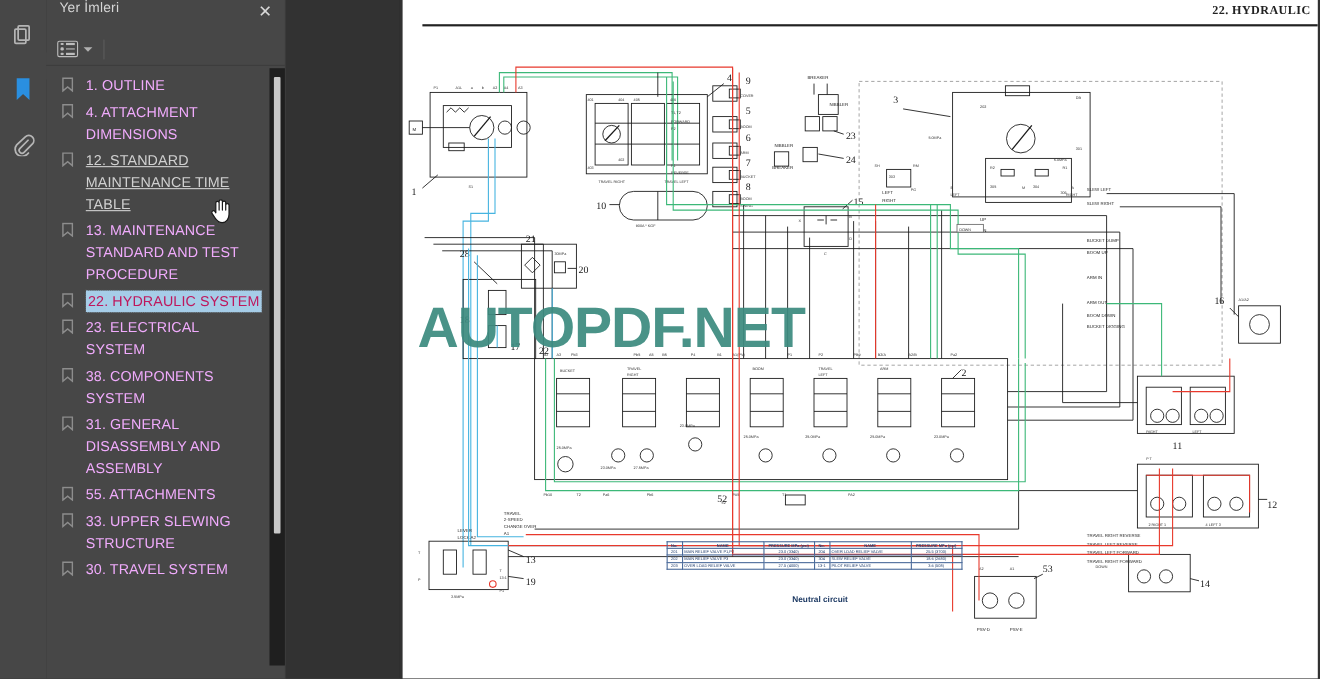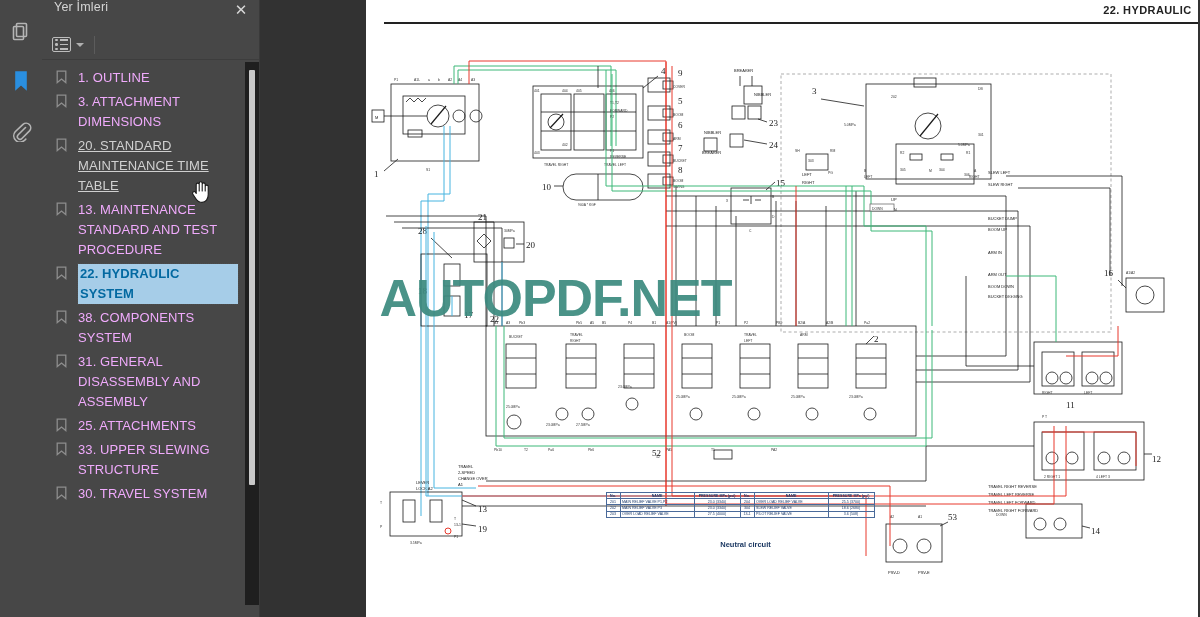--- a/index.html
+++ b/index.html
@@ -90,23 +90,23 @@
   .bm-mark {
     flex: 0 0 14px; width: 14px; height: 16px; margin-top: 2px; margin-right: 8px;
   }
   .bm-mark svg { display: block; }
   .bm-label {
     font-size: 13px; color: #f0abfc; line-height: 20px;
     letter-spacing: .1px; max-width: 160px;
   }
   .bm-item.visited .bm-label { text-decoration: underline; color: #d0d0d0; }
   .bm-item.selected .bm-label {
-    background: #a6cde8; color: #0369a1;
+    background: #a6cde8; color: #be185d;
     outline: 1px dotted #4c4c4c; outline-offset: 0px;
-    display: inline-block; padding: 0 2px; font-weight: bold;
+    display: inline-block; padding: 0 2px;
   }
 
   
   #panel-scroll-track {
     position: absolute; right: 0px; top: 62px;
     width: 14px; height: 543px; background: #1f1f1f;
   }
   #panel-scroll-thumb {
     position: absolute; left: 4px; top: 8px;
     width: 6px; height: 415px; background: #c9c9c9; border-radius: 1px;
@@ -130,21 +130,21 @@
   #doc-view {
     flex: 1; height: 617px; background: #323232;
     display: flex; justify-content: center; overflow: hidden;
   }
   #page {
     width: 832px; height: 617px; background: #ffffff;
     position: relative; overflow: hidden;
   }
   #page-header {
     position: absolute; right: 6px; top: 4px;
-    font-family: Liberation Sans, sans-serif;
+    font-family: Liberation Serif, serif;
     font-weight: bold; font-size: 11px; color: #222;
     letter-spacing: .4px; white-space: nowrap;
   }
   #page-rule {
     position: absolute; left: 18px; right: 0; top: 22px;
     height: 1.5px; background: #222;
   }
 
   
   #diagram { position: absolute; left: 0; top: 26px; width: 832px; height: 560px; }
@@ -244,29 +244,29 @@
             </svg>
           </span>
           <span class="bm-label">1. OUTLINE</span>
         </div>
         <div class="bm-item">
           <span class="bm-mark">
             <svg width="11" height="14" viewBox="0 0 11 14">
               <path d="M1.2 1.2 h8.6 v11.4 l-4.3 -3.6 l-4.3 3.6 z" fill="none" stroke="#8d8d8d" stroke-width="1.3"></path>
             </svg>
           </span>
-          <span class="bm-label">3. ATTACHMENT DIMENSIONS</span>
+          <span class="bm-label">4. ATTACHMENT DIMENSIONS</span>
         </div>
         <div class="bm-item visited">
           <span class="bm-mark">
             <svg width="11" height="14" viewBox="0 0 11 14">
               <path d="M1.2 1.2 h8.6 v11.4 l-4.3 -3.6 l-4.3 3.6 z" fill="none" stroke="#8d8d8d" stroke-width="1.3"></path>
             </svg>
           </span>
-          <span class="bm-label">20. STANDARD MAINTENANCE TIME TABLE</span>
+          <span class="bm-label">12. STANDARD MAINTENANCE TIME TABLE</span>
         </div>
         <div class="bm-item">
           <span class="bm-mark">
             <svg width="11" height="14" viewBox="0 0 11 14">
               <path d="M1.2 1.2 h8.6 v11.4 l-4.3 -3.6 l-4.3 3.6 z" fill="none" stroke="#8d8d8d" stroke-width="1.3"></path>
             </svg>
           </span>
           <span class="bm-label">13. MAINTENANCE STANDARD AND TEST PROCEDURE</span>
         </div>
         <div class="bm-item selected">
@@ -276,37 +276,45 @@
             </svg>
           </span>
           <span class="bm-label">22. HYDRAULIC SYSTEM</span>
         </div>
         <div class="bm-item">
           <span class="bm-mark">
             <svg width="11" height="14" viewBox="0 0 11 14">
               <path d="M1.2 1.2 h8.6 v11.4 l-4.3 -3.6 l-4.3 3.6 z" fill="none" stroke="#8d8d8d" stroke-width="1.3"></path>
             </svg>
           </span>
+          <span class="bm-label">23. ELECTRICAL SYSTEM</span>
+        </div>
+        <div class="bm-item">
+          <span class="bm-mark">
+            <svg width="11" height="14" viewBox="0 0 11 14">
+              <path d="M1.2 1.2 h8.6 v11.4 l-4.3 -3.6 l-4.3 3.6 z" fill="none" stroke="#8d8d8d" stroke-width="1.3"></path>
+            </svg>
+          </span>
           <span class="bm-label">38. COMPONENTS SYSTEM</span>
         </div>
         <div class="bm-item">
           <span class="bm-mark">
             <svg width="11" height="14" viewBox="0 0 11 14">
               <path d="M1.2 1.2 h8.6 v11.4 l-4.3 -3.6 l-4.3 3.6 z" fill="none" stroke="#8d8d8d" stroke-width="1.3"></path>
             </svg>
           </span>
           <span class="bm-label">31. GENERAL DISASSEMBLY AND ASSEMBLY</span>
         </div>
         <div class="bm-item">
           <span class="bm-mark">
             <svg width="11" height="14" viewBox="0 0 11 14">
               <path d="M1.2 1.2 h8.6 v11.4 l-4.3 -3.6 l-4.3 3.6 z" fill="none" stroke="#8d8d8d" stroke-width="1.3"></path>
             </svg>
           </span>
-          <span class="bm-label">25. ATTACHMENTS</span>
+          <span class="bm-label">55. ATTACHMENTS</span>
         </div>
         <div class="bm-item">
           <span class="bm-mark">
             <svg width="11" height="14" viewBox="0 0 11 14">
               <path d="M1.2 1.2 h8.6 v11.4 l-4.3 -3.6 l-4.3 3.6 z" fill="none" stroke="#8d8d8d" stroke-width="1.3"></path>
             </svg>
           </span>
           <span class="bm-label">33. UPPER SLEWING STRUCTURE</span>
         </div>
         <div class="bm-item">

